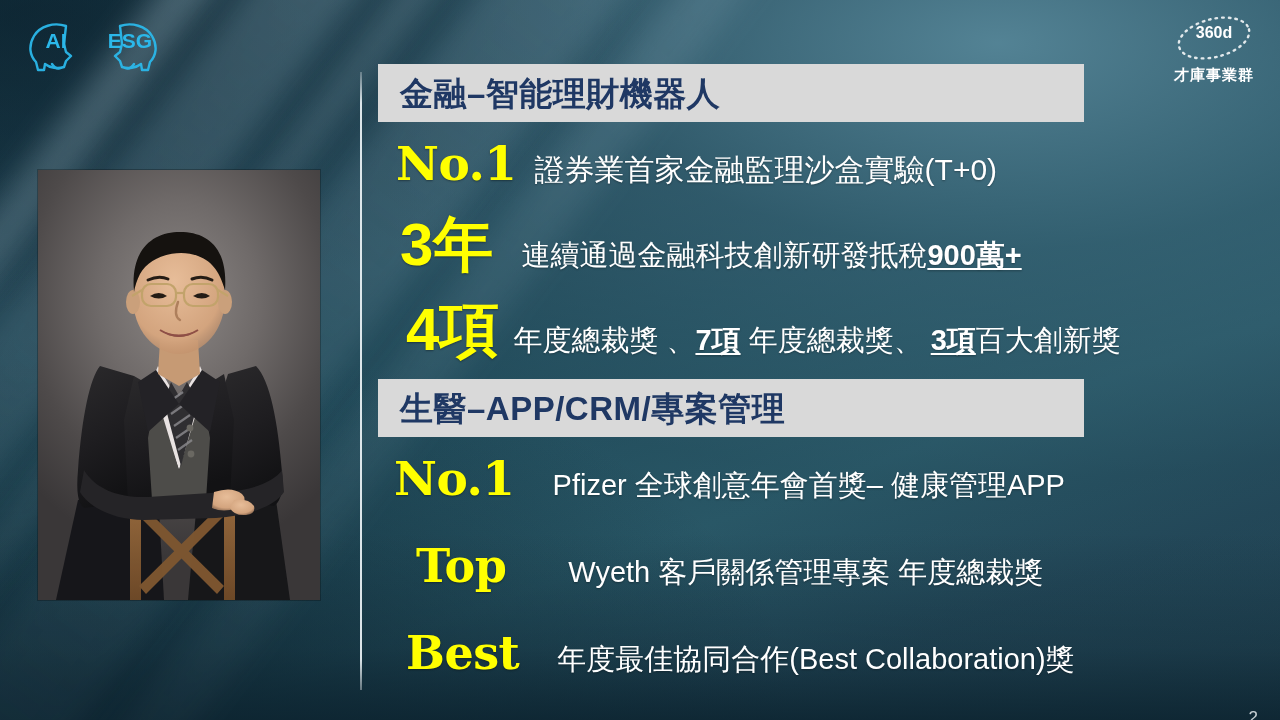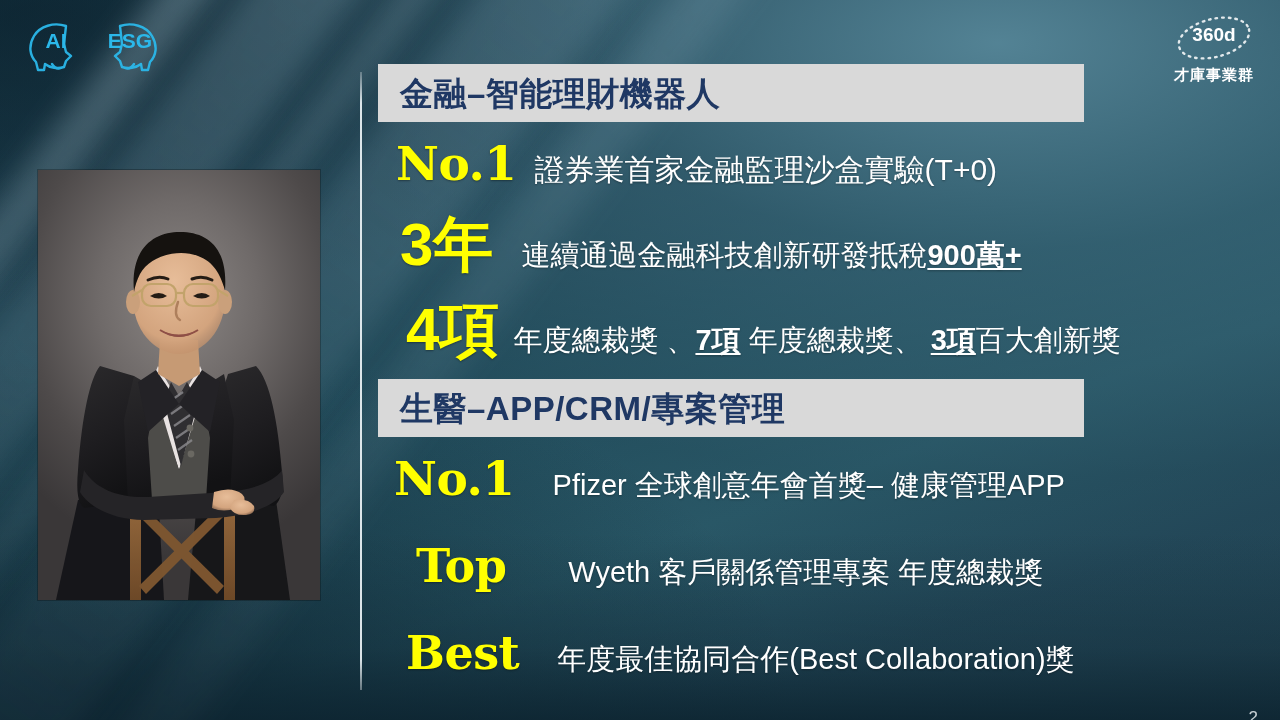--- a/index.html
+++ b/index.html
@@ -98,21 +98,21 @@
     position: relative;
     width: 108px;
     height: 52px;
   }
   .logo-360d svg { position: absolute; left: 0; top: 0; width: 108px; height: 52px; }
   .logo-360d .mark {
     position: absolute;
     left: 0; top: 12px;
     width: 108px;
     text-align: center;
-    font-size: 19px;
+    font-size: 16px;
     font-weight: bold;
     color: #ffffff;
     letter-spacing: 0px;
     font-family: "Liberation Sans", sans-serif;
   }
   .logo-360d .corp {
     margin-top: 2px;
     font-size: 15px;
     font-weight: bold;
     color: #ffffff;

